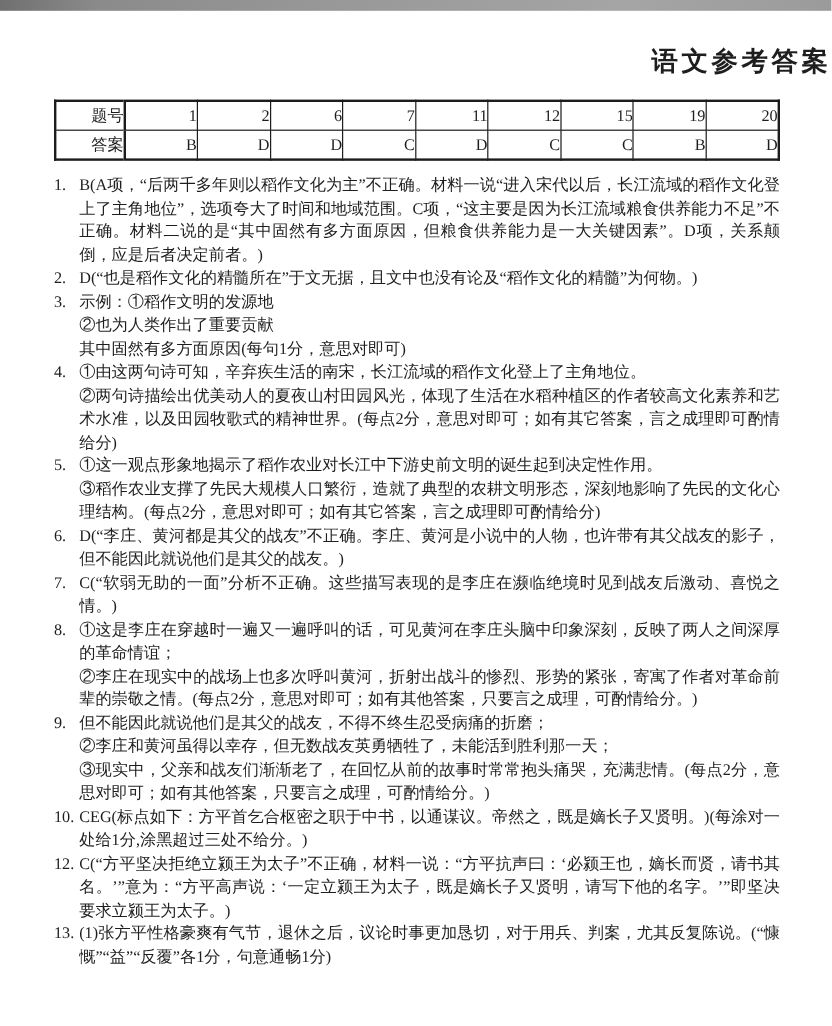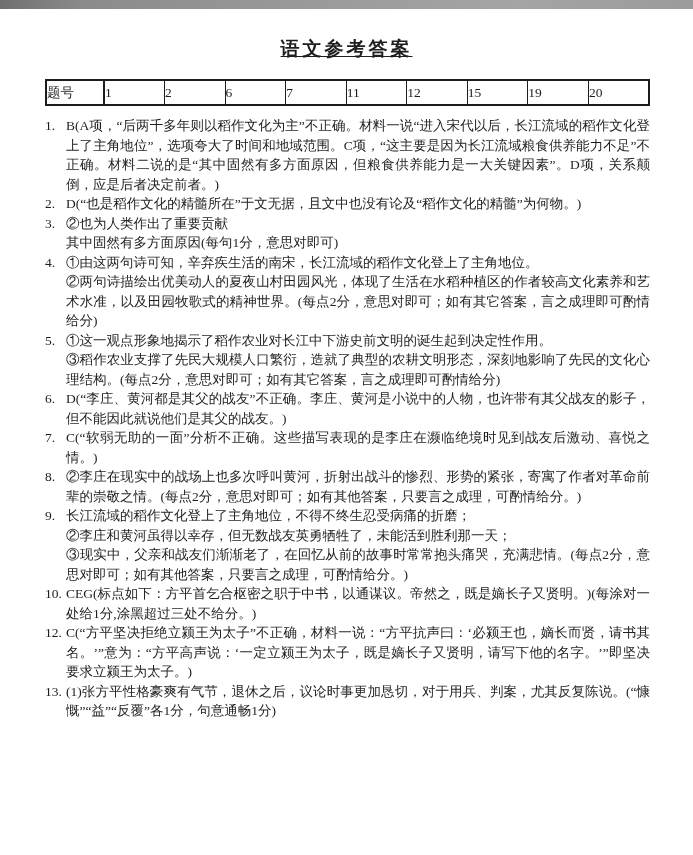--- a/index.html
+++ b/index.html
@@ -10,38 +10,37 @@
     font-family:"Liberation Serif","DejaVu Serif",serif;
     position:relative;
     overflow:hidden;
   }
   .scan-bar{
     position:absolute;top:0;left:0;width:693px;height:9px;
     background:linear-gradient(90deg,#707070 0%,#8b8b8b 12%,#9a9a9a 45%,#a5a5a5 75%,#9b9b9b 100%);
   }
   .page-title{
     margin:36px 0 0 0;
-    text-align:center;
+    text-align:right;
     font-family:"Liberation Sans","DejaVu Sans",sans-serif;
     font-weight:bold;
-    font-size:19px;
+    font-size:22px;
     letter-spacing:3px;
-    text-decoration:underline;
   }
   table.answer-table{
     border-collapse:collapse;
     table-layout:fixed;
     margin:17px 0 0 45px;
     width:605px;
     font-size:13.5px;
     border:2px solid #1c1c1c;
   }
   table.answer-table td{
     border:1px solid #1c1c1c;
-    text-align:left;
+    text-align:right;
     height:23px;
     padding:0;
     overflow:hidden;
   }
   table.answer-table td.row-label{
     width:56px;
     border-right-width:2px;
   }
   .items{
     margin:10px 0 0 0;
@@ -69,39 +68,52 @@
     <td>1</td>
         <td>2</td>
         <td>6</td>
         <td>7</td>
         <td>11</td>
         <td>12</td>
         <td>15</td>
         <td>19</td>
         <td>20</td>
       </tr>
+    <tr>
+      <td class="row-label">答案</td>
+    <td>B</td>
+        <td>D</td>
+        <td>D</td>
+        <td>C</td>
+        <td>D</td>
+        <td>C</td>
+        <td>C</td>
+        <td>B</td>
+        <td>D</td>
+      </tr>
   </tbody>
 </table>
 
 <div class="items">
     <div class="item">
       <span class="item-num">1.</span>
       <div class="item-body">
         <p>B(A项，“后两千多年则以稻作文化为主”不正确。材料一说“进入宋代以后，长江流域的稻作文化登上了主角地位”，选项夸大了时间和地域范围。C项，“这主要是因为长江流域粮食供养能力不足”不正确。材料二说的是“其中固然有多方面原因，但粮食供养能力是一大关键因素”。D项，关系颠倒，应是后者决定前者。)</p>
       </div>
     </div>
     <div class="item">
       <span class="item-num">2.</span>
       <div class="item-body">
         <p>D(“也是稻作文化的精髓所在”于文无据，且文中也没有论及“稻作文化的精髓”为何物。)</p>
       </div>
     </div>
     <div class="item">
       <span class="item-num">3.</span>
       <div class="item-body">
+        <p>示例：①稻作文明的发源地</p>
         <p>②也为人类作出了重要贡献</p>
         <p>其中固然有多方面原因(每句1分，意思对即可)</p>
       </div>
     </div>
     <div class="item">
       <span class="item-num">4.</span>
       <div class="item-body">
         <p>①由这两句诗可知，辛弃疾生活的南宋，长江流域的稻作文化登上了主角地位。</p>
         <p>②两句诗描绘出优美动人的夏夜山村田园风光，体现了生活在水稻种植区的作者较高文化素养和艺术水准，以及田园牧歌式的精神世界。(每点2分，意思对即可；如有其它答案，言之成理即可酌情给分)</p>
       </div>
@@ -121,27 +133,28 @@
     </div>
     <div class="item">
       <span class="item-num">7.</span>
       <div class="item-body">
         <p>C(“软弱无助的一面”分析不正确。这些描写表现的是李庄在濒临绝境时见到战友后激动、喜悦之情。)</p>
       </div>
     </div>
     <div class="item">
       <span class="item-num">8.</span>
       <div class="item-body">
+        <p>①这是李庄在穿越时一遍又一遍呼叫的话，可见黄河在李庄头脑中印象深刻，反映了两人之间深厚的革命情谊；</p>
         <p>②李庄在现实中的战场上也多次呼叫黄河，折射出战斗的惨烈、形势的紧张，寄寓了作者对革命前辈的崇敬之情。(每点2分，意思对即可；如有其他答案，只要言之成理，可酌情给分。)</p>
       </div>
     </div>
     <div class="item">
       <span class="item-num">9.</span>
       <div class="item-body">
-        <p>长江流域的稻作文化登上了主角地位，不得不终生忍受病痛的折磨；</p>
+        <p>但不能因此就说他们是其父的战友，不得不终生忍受病痛的折磨；</p>
         <p>②李庄和黄河虽得以幸存，但无数战友英勇牺牲了，未能活到胜利那一天；</p>
         <p>③现实中，父亲和战友们渐渐老了，在回忆从前的故事时常常抱头痛哭，充满悲情。(每点2分，意思对即可；如有其他答案，只要言之成理，可酌情给分。)</p>
       </div>
     </div>
     <div class="item">
       <span class="item-num">10.</span>
       <div class="item-body">
         <p>CEG(标点如下：方平首乞合枢密之职于中书，以通谋议。帝然之，既是嫡长子又贤明。)(每涂对一处给1分,涂黑超过三处不给分。)</p>
       </div>
     </div>

